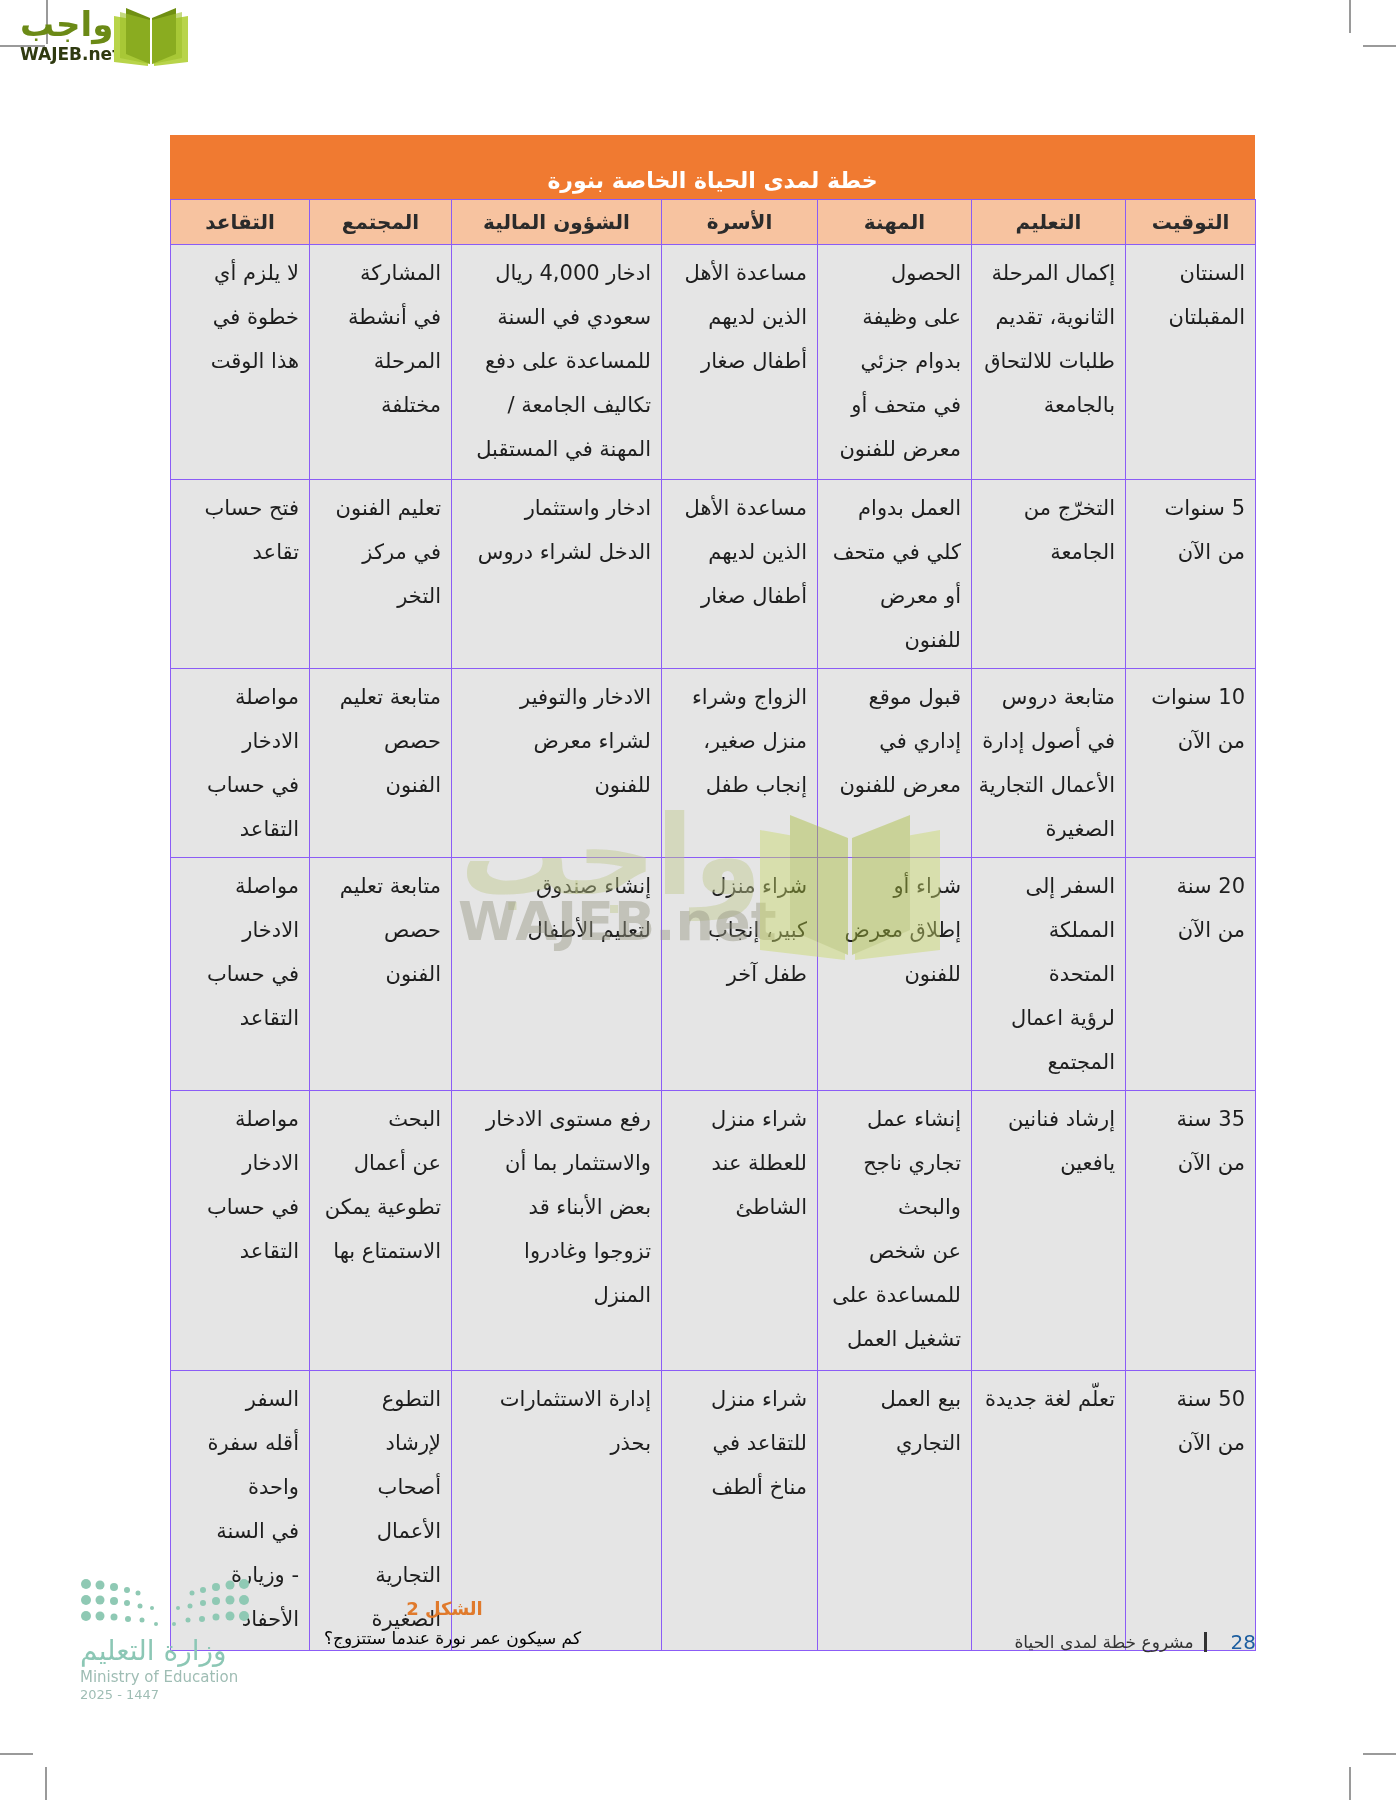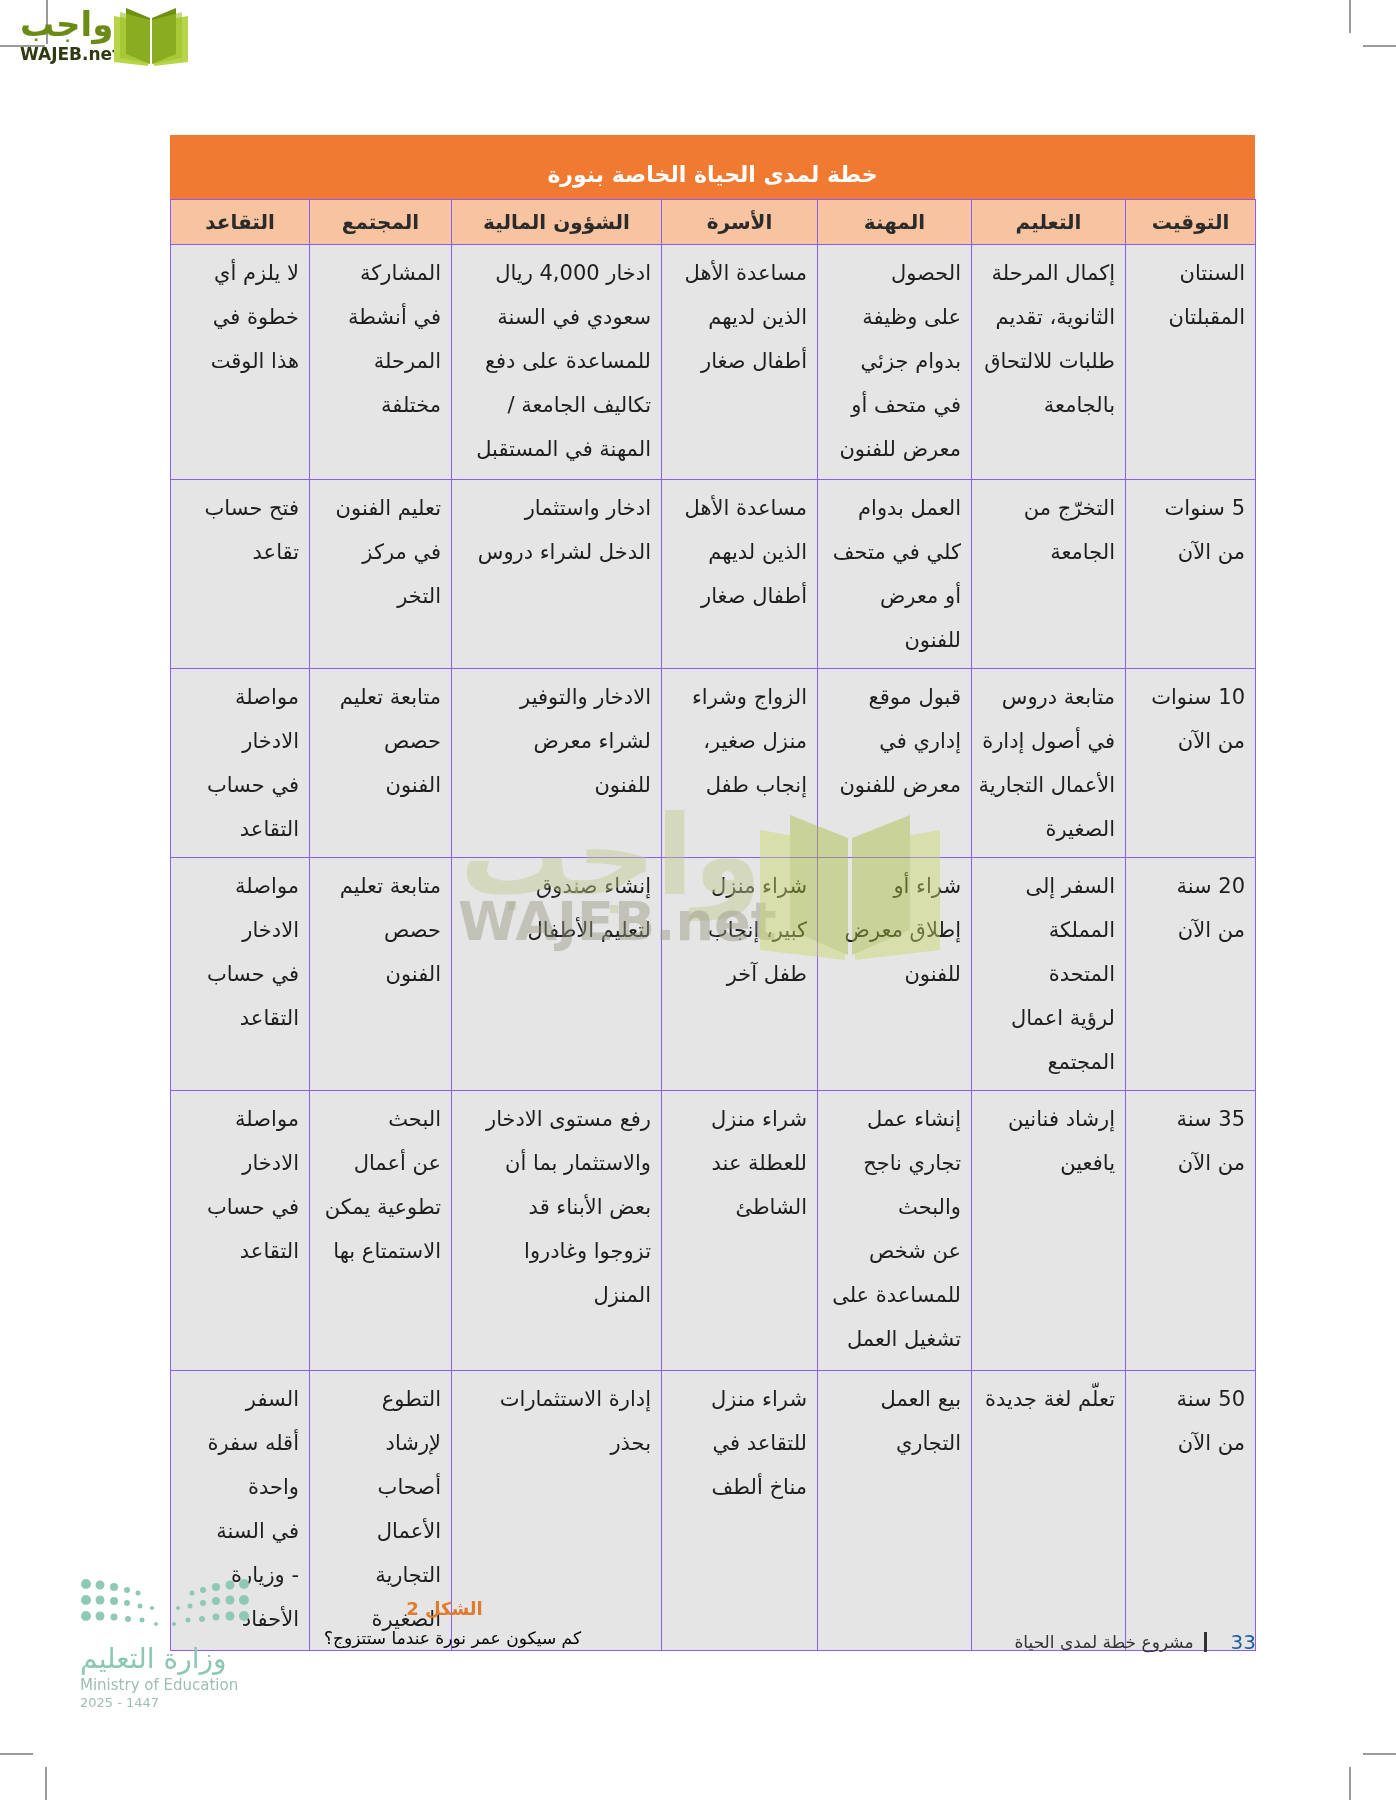--- a/index.html
+++ b/index.html
@@ -11,21 +11,21 @@
   .crop { position:absolute; background:#9a9a9a; }
   .logo { position:absolute; left:8px; top:4px; width:184px; height:66px; }
   .logo .ar { position:absolute; left:12px; top:0px; font-size:34px; font-weight:bold; color:#6b8a16; direction:rtl; line-height:40px; }
   .logo .en { position:absolute; left:12px; top:40px; font-size:17px; font-weight:bold; color:#2f3a10; line-height:20px; letter-spacing:0px; }
   .logo svg { position:absolute; left:100px; top:0px; }
 
   .table-wrap { position:absolute; left:170px; top:135px; width:1085px; }
   .title-bar {
     background:#f07a31; color:#ffffff; height:64px;
     display:flex; align-items:flex-end; justify-content:center;
-    font-weight:bold; font-size:22px; padding-bottom:12px; box-sizing:border-box;
+    font-weight:bold; font-size:22px; padding-bottom:6px; box-sizing:border-box;
     direction:rtl;
   }
   table { border-collapse:collapse; width:100%; direction:rtl; table-layout:fixed; }
   th, td { border:1px solid #8b5cf6; vertical-align:top; text-align:right; }
   th {
     background:#f7c3a0; color:#2b2b2b; font-size:20px; font-weight:bold;
     height:44px; text-align:center; vertical-align:middle; padding:0 6px;
   }
   td {
     background:#e5e5e5; color:#1e1e1e; font-size:21px; line-height:44px;
@@ -41,21 +41,21 @@
   .caption { position:absolute; right:815px; top:1595px; direction:rtl; text-align:center; }
   .caption .fig { color:#e07a2c; font-weight:bold; font-size:18px; line-height:28px; }
   .caption .q { color:#000000; font-size:17px; line-height:30px;padding-left:16px; }
 
   .footer { position:absolute; right:140px; top:1630px; direction:rtl; display:flex; align-items:center; gap:10px; }
   .footer .pg { color:#1e5fa0; font-size:20px; margin-left:14px; }
   .footer .sep { width:3px; height:20px; background:#333; }
   .footer .ttl { color:#333; font-size:17px; }
 
   .moe { position:absolute; left:80px; top:1578px; width:180px; }
-  .moe .ar { font-size:28px; color:#8cc7b5; direction:rtl; text-align:left; line-height:34px; margin-top:8px; }
+  .moe .ar { font-size:28px; color:#8cc7b5; direction:rtl; text-align:left; line-height:34px; margin-top:0; }
   .moe .en { font-size:15px; color:#9fbdb4; line-height:18px; }
   .moe .yr { font-size:13px; color:#9fbdb4; line-height:18px; }
 </style>
 </head>
 <body>
 
 <div class="crop" style="left:46px;top:0;width:2px;height:44px;"></div>
 <div class="crop" style="left:0;top:45px;width:45px;height:2px;"></div>
 <div class="crop" style="left:1349px;top:0;width:2px;height:33px;"></div>
 <div class="crop" style="left:1363px;top:45px;width:33px;height:2px;"></div>
@@ -262,21 +262,21 @@
     <path d="M160 5 L102 28 L102 145 L160 120 Z" fill="#a9bd3c"></path>
   </svg>
 </div>
 
 <div class="caption">
   <div class="fig">الشكل 2</div>
   <div class="q">كم سيكون عمر نورة عندما ستتزوج؟</div>
 </div>
 
 <div class="footer">
-  <span class="pg">33</span>
+  <span class="pg">28</span>
   <span class="sep"></span>
   <span class="ttl">مشروع خطة لمدى الحياة</span>
 </div>
 
 <div class="moe">
   <svg width="170" height="52" viewBox="0 0 170 52">
     <g fill="#8fc9b4">
       <circle cx="6" cy="6" r="5"></circle>
         <circle cx="20" cy="7" r="4.5"></circle>
         <circle cx="34" cy="9" r="4"></circle>

